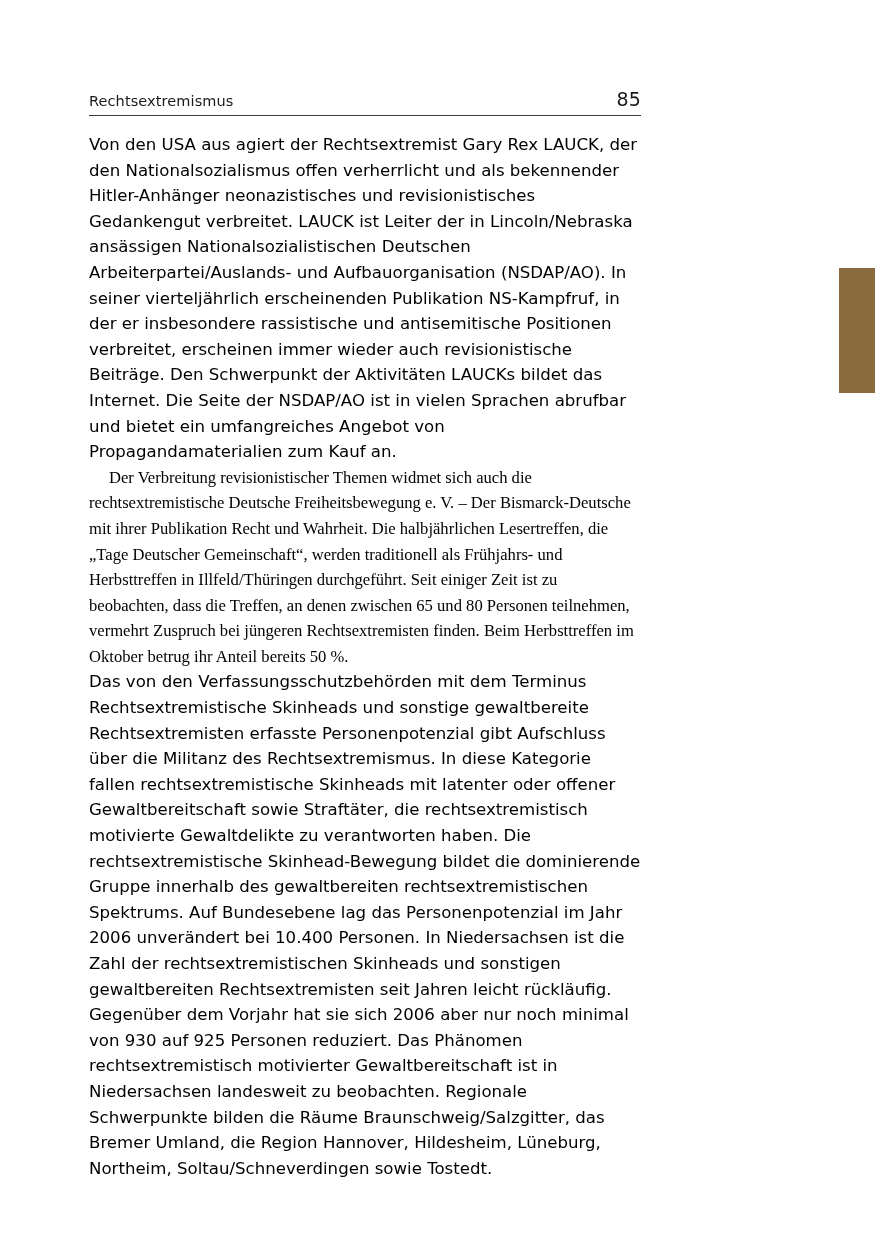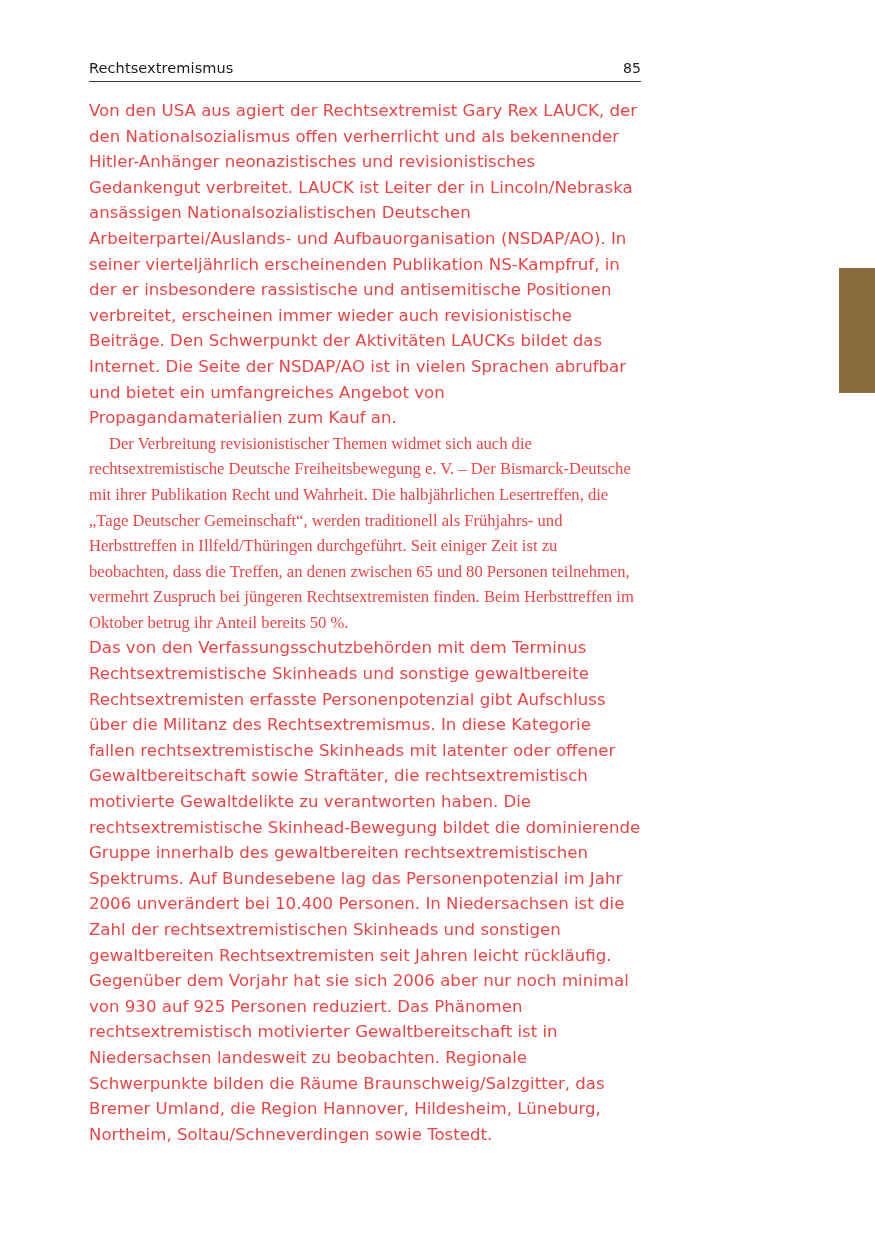--- a/index.html
+++ b/index.html
@@ -29,37 +29,38 @@
   }
   .running-head {
     display: flex;
     justify-content: space-between;
     align-items: baseline;
     font-size: 14.5px;
     letter-spacing: 0.1px;
     padding-bottom: 5px;
     border-bottom: 1.4px solid #3a3a3a;
     color: #1a1a1a;
+    margin-top: 28px;
   }
   .running-head .head-title {
     font-size: 14.5px;
   }
   .running-head .page-number {
-    font-size: 14px;
+    font-size: 19px;
   }
   .body-block {
     margin-top: 16px;
   }
   p.para {
     margin: 0;
     font-size: 16.6px;
     line-height: 25.6px;
     text-align: left;
     hyphens: manual;
-    color: #ef4444;
+    color: #000000;
   }
   p.para.indent {
     text-indent: 20px;
     font-family: Liberation Serif, serif;
   }
   h2.section-heading {
     margin: 0;
     padding-top: 30px;
     padding-bottom: 14px;
     font-size: 18.4px;

